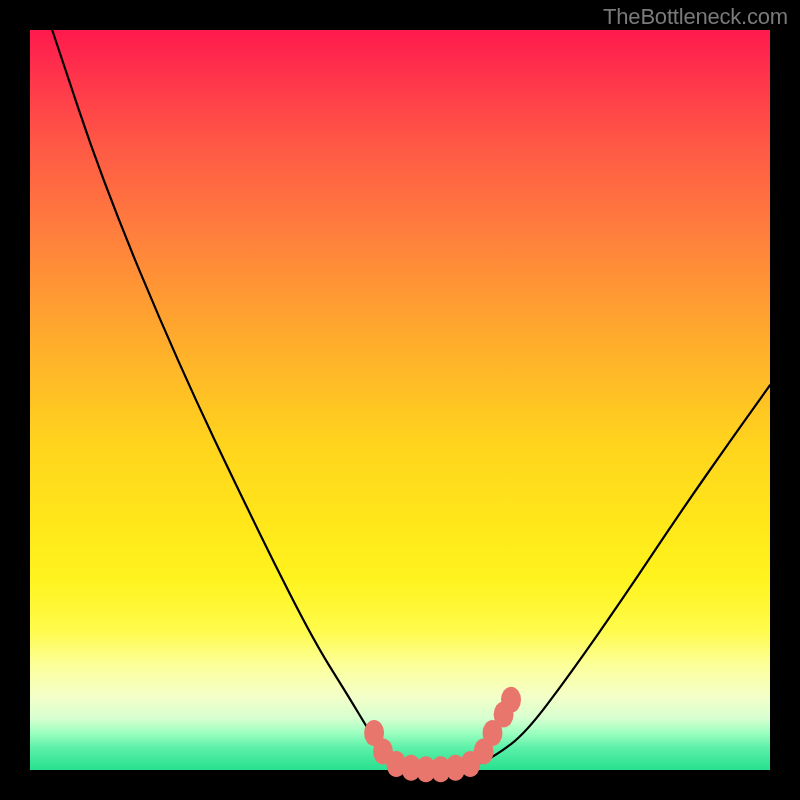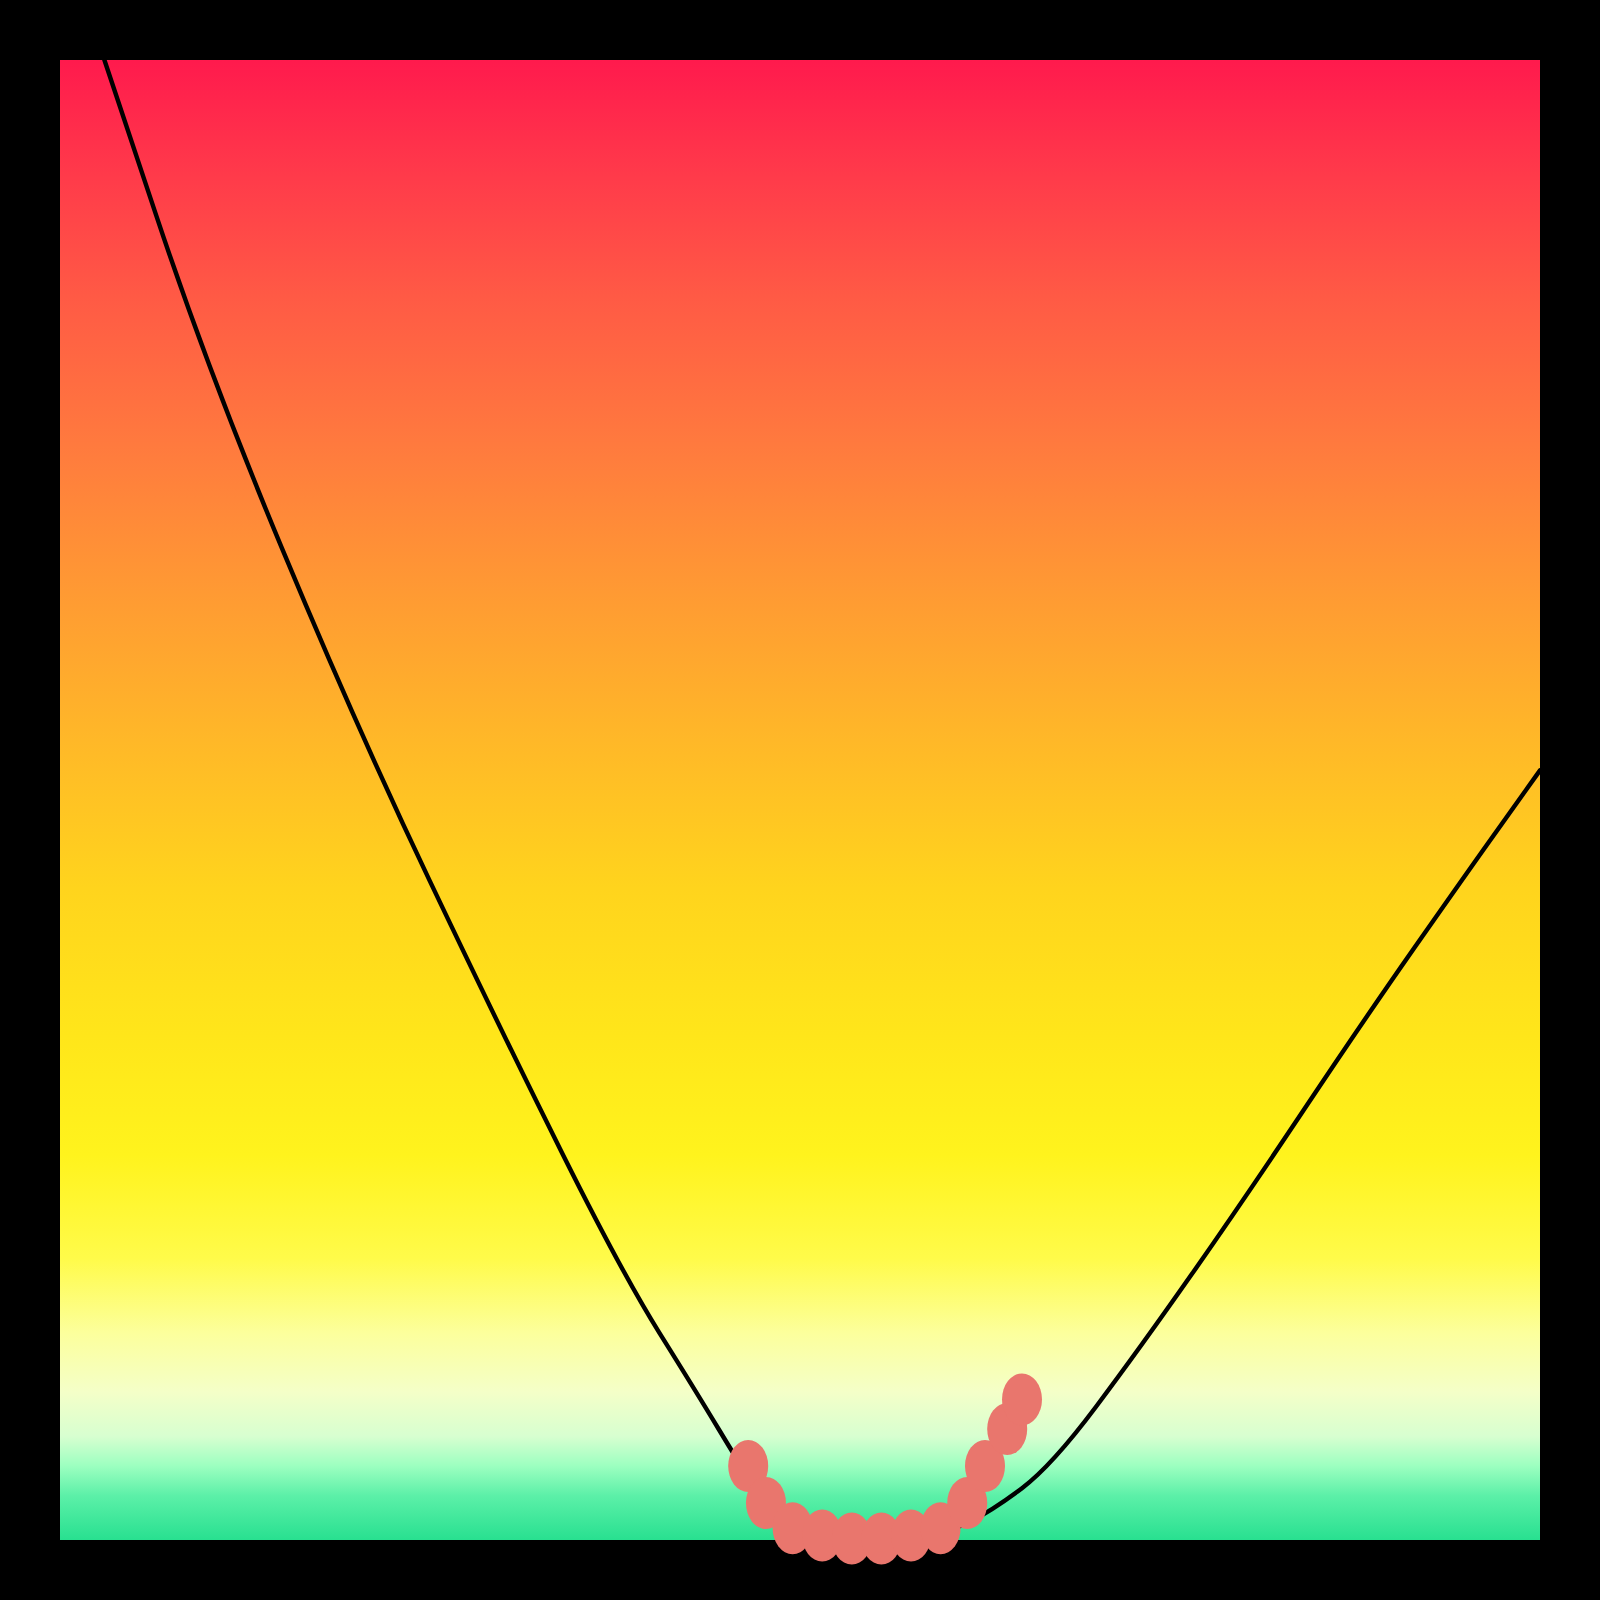--- a/index.html
+++ b/index.html
@@ -60,20 +60,21 @@
     left: 0;
     width: 740px;
     height: 740px;
     overflow: visible;
   }
 </style>
 </head>
 <body>
 
 <div class="frame">
+  <div class="watermark">TheBottleneck.com</div>
 
   <div class="plot-area">
     <svg class="curve" viewBox="0 0 740 740" preserveAspectRatio="none">
       <path id="curve-path" fill="none" stroke="#000" stroke-width="2.2" stroke-linecap="round" d="M 22.2 0 Q 22.2 0 48.1 77.69999999999999 Q 74 155.39999999999998 111 244.19999999999996 Q 148 332.99999999999994 185 410.69999999999993 Q 222 488.4 251.6 547.5999999999999 Q 281.2 606.8 299.7 636.4 Q 318.2 666 329.3 684.5 Q 340.40000000000003 703 347.8 714.1 Q 355.2 725.2 362.6 730.75 Q 370 736.3 381.1 738.15 Q 392.20000000000005 740 407 740 Q 421.79999999999995 740 432.9 738.15 Q 444 736.3 455.1 730.75 Q 466.2 725.2 481 714.1 Q 495.8 703 518 673.4 Q 540.1999999999999 643.8 566.0999999999999 606.8 Q 592 569.8 621.6 525.4 Q 651.2 481 677.1 444 Q 703 407 721.5 381.1 T 740 355.2"></path>
       <g id="markers">
           <ellipse cx="344.1" cy="703" rx="10" ry="13" fill="#e9766d"></ellipse>
           <ellipse cx="352.98" cy="721.5" rx="10" ry="13" fill="#e9766d"></ellipse>
           <ellipse cx="366.3" cy="734.08" rx="10" ry="13" fill="#e9766d"></ellipse>
           <ellipse cx="381.1" cy="737.78" rx="10" ry="13" fill="#e9766d"></ellipse>
           <ellipse cx="395.90000000000003" cy="739.26" rx="10" ry="13" fill="#e9766d"></ellipse>

